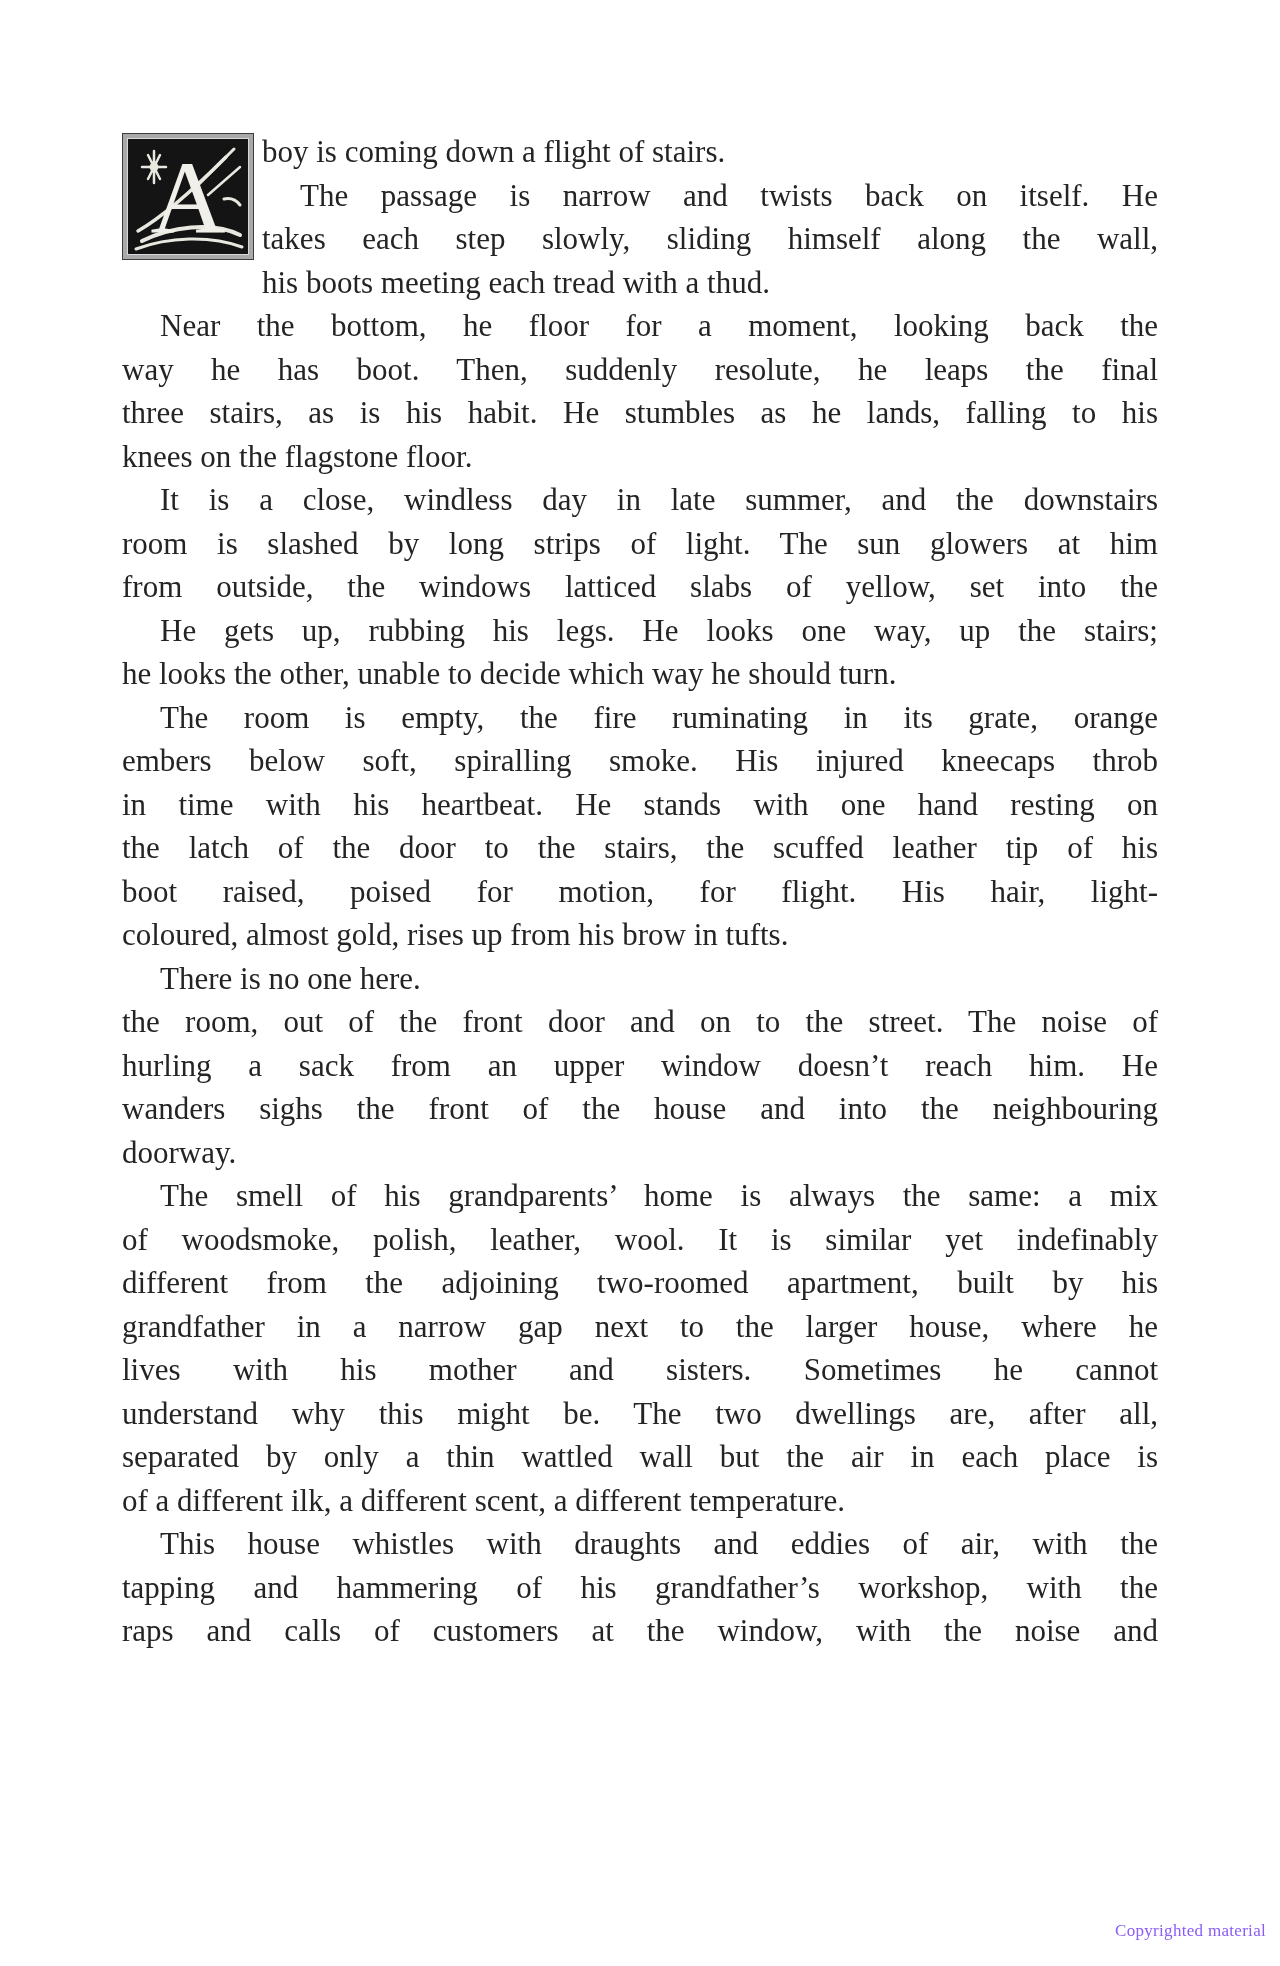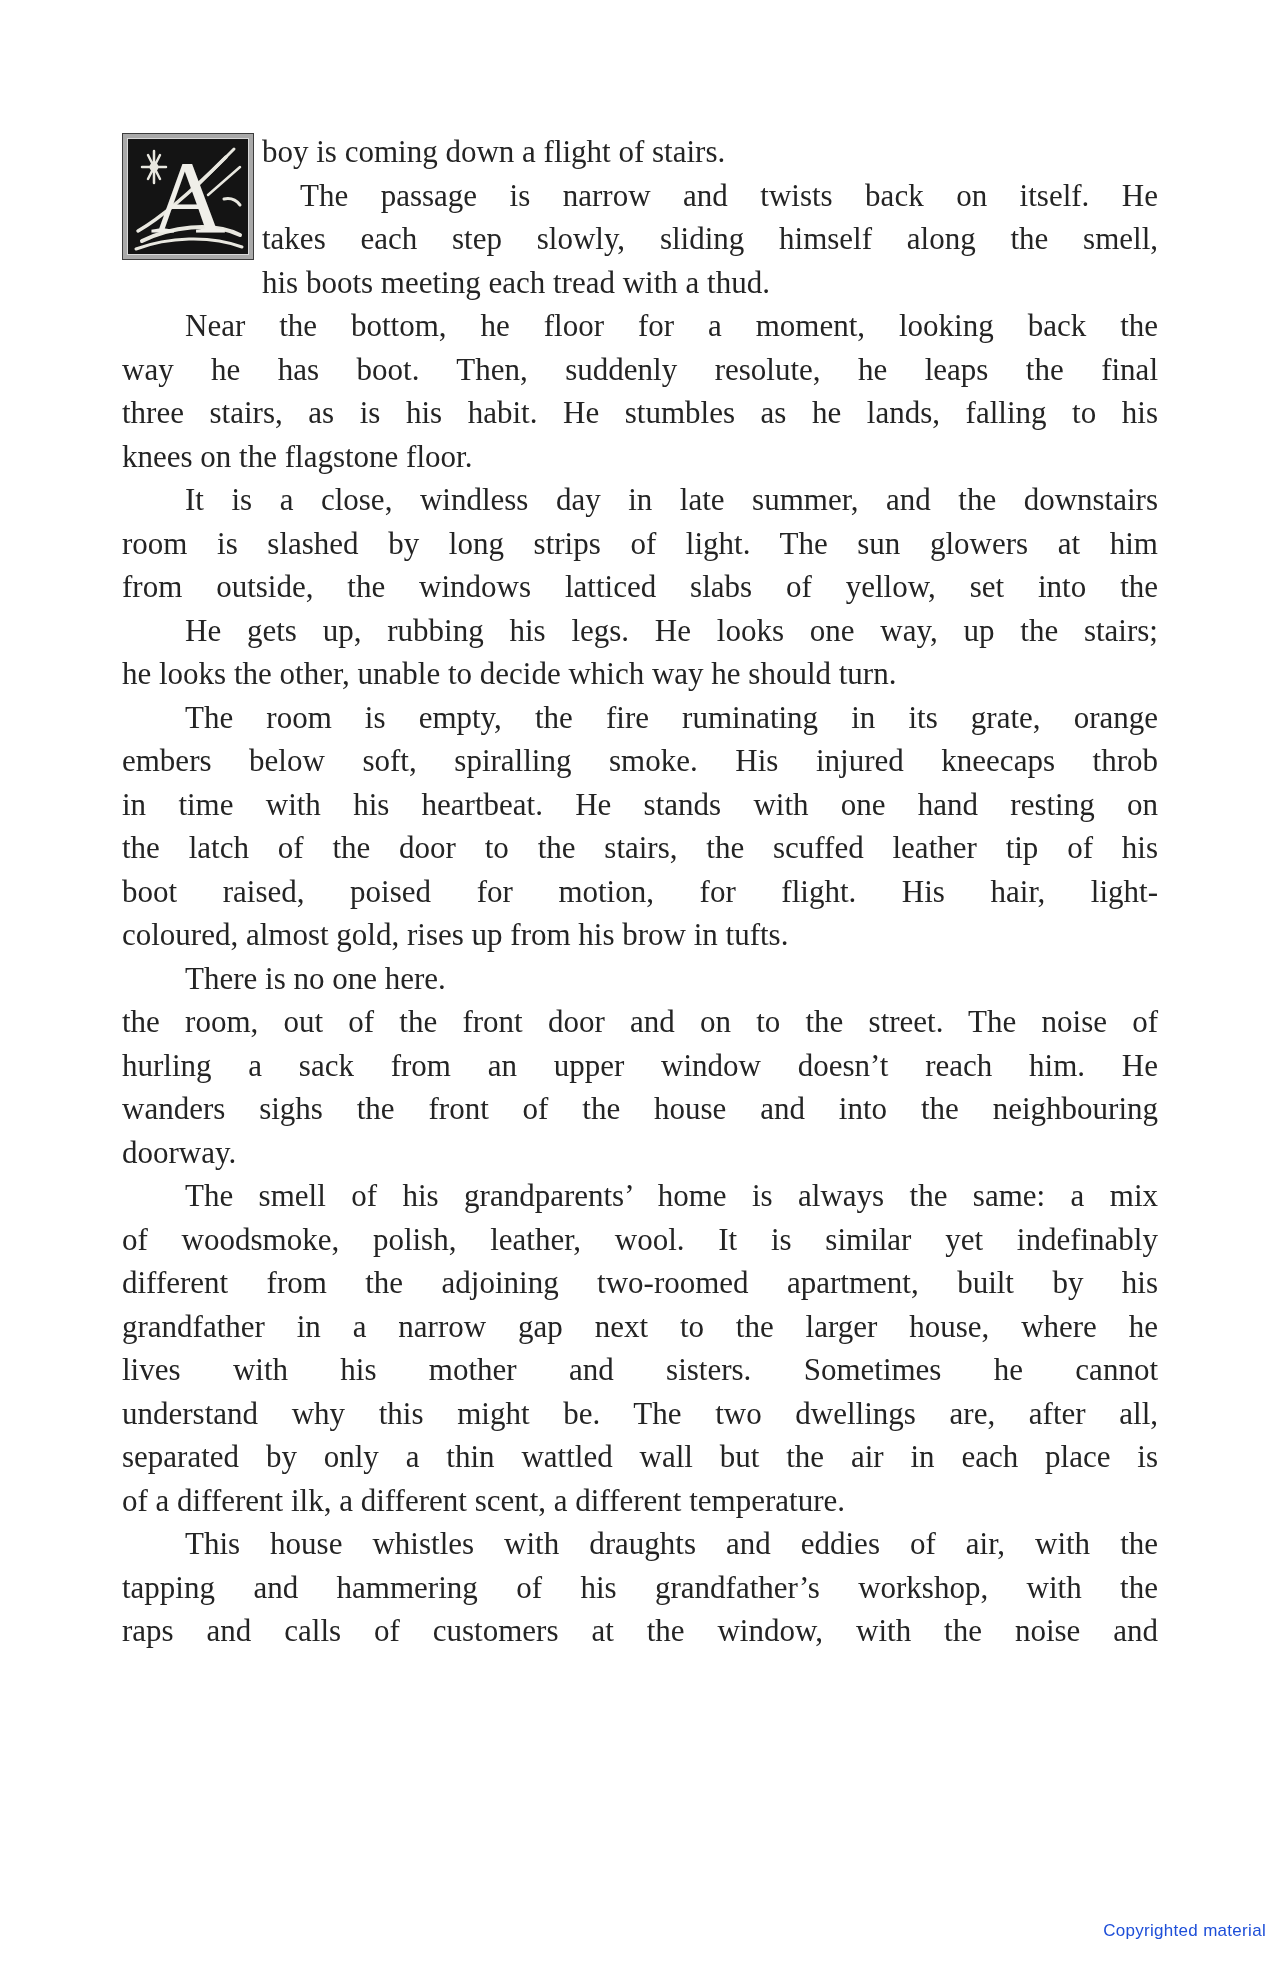--- a/index.html
+++ b/index.html
@@ -21,21 +21,21 @@
     line-height: 43.5px;
   }
   .para { margin: 0; padding: 0; }
   .line {
     text-align: left;
   }
   .line.justify {
     text-align: justify;
     text-align-last: justify;
   }
-  .line.indent { text-indent: 38px; margin-left: 25px; }
+  .line.indent { text-indent: 38px; }
 
   
   .dropcap {
     float: left;
     box-sizing: border-box;
     width: 132px;
     height: 127px;
     margin: 3px 8px 42px 0;
     background: #a9a9a9;
     border: 1px solid #3c3c3c;
@@ -59,24 +59,24 @@
     justify-content: center;
     font-family: "Liberation Serif", serif;
     font-size: 104px;
     line-height: 1;
     color: #f0efe9;
   }
   .copyright {
     position: absolute;
     top: 1920px;
     right: 14px;
-    font-family: Liberation Sans, sans-serif;
+    font-family: Liberation Serif, serif;
     font-size: 17px;
     line-height: 22px;
-    color: #1d4ed8;
+    color: #8b5cf6;
     letter-spacing: 0.3px;
   }
 </style>
 </head>
 <body>
 
 <div class="page">
   <div class="text-block">
       <div class="para">
         <div class="dropcap">
@@ -93,21 +93,21 @@
               </g>
               <circle cx="26" cy="28" r="4.5" fill="#e9e8e0"></circle>
             </svg>
             <span class="dropcap-letter">A</span>
           </div>
         </div>
         <div class="line">boy is coming down a flight of stairs.</div>
       </div>
       <div class="para">
         <div class="line justify indent">The passage is narrow and twists back on itself. He</div>
-        <div class="line justify">takes each step slowly, sliding himself along the smell,</div>
+        <div class="line justify">takes each step slowly, sliding himself along the wall,</div>
         <div class="line">his boots meeting each tread with a thud.</div>
       </div>
       <div class="para">
         <div class="line justify indent">Near the bottom, he floor for a moment, looking back the</div>
         <div class="line justify">way he has boot. Then, suddenly resolute, he leaps the final</div>
         <div class="line justify">three stairs, as is his habit. He stumbles as he lands, falling to his</div>
         <div class="line">knees on the flagstone floor.</div>
       </div>
       <div class="para">
         <div class="line justify indent">It is a close, windless day in late summer, and the downstairs</div>

